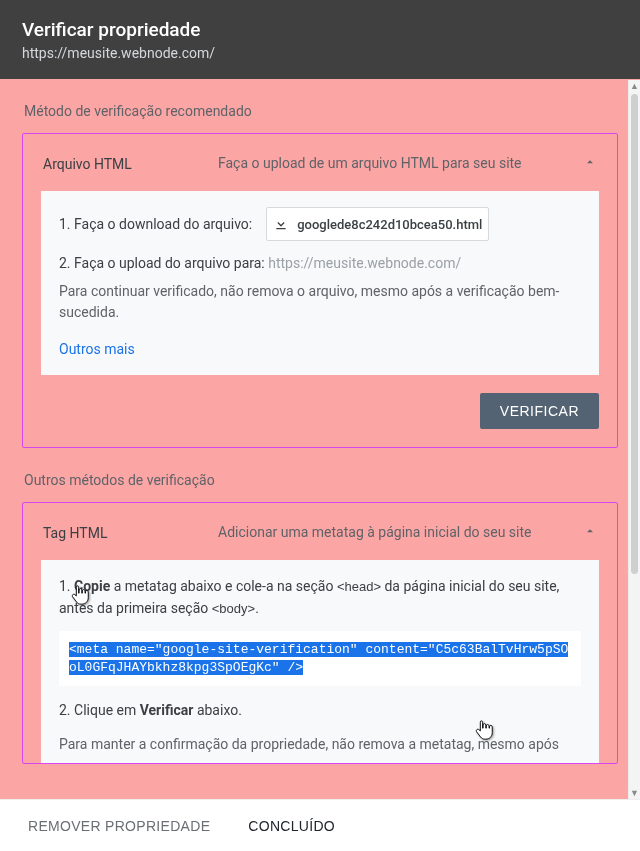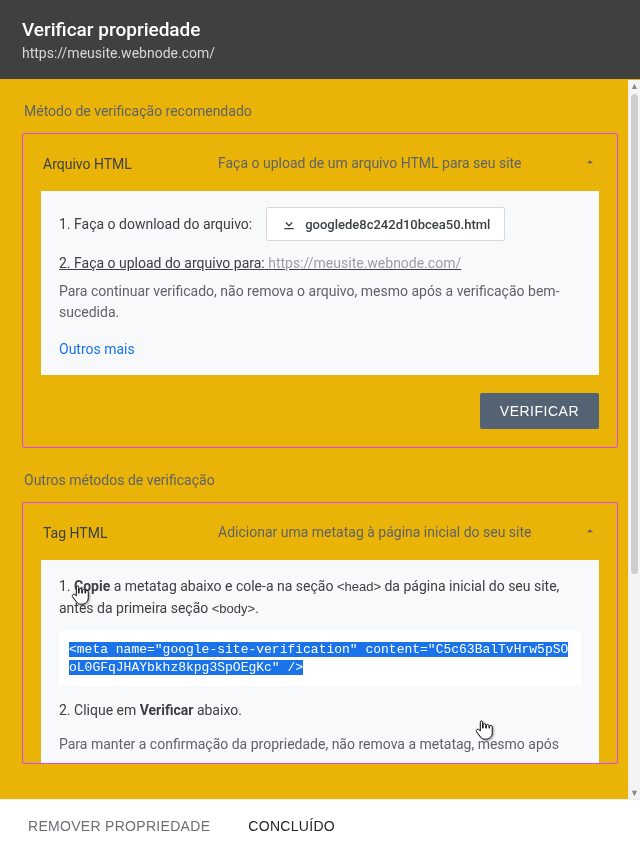--- a/index.html
+++ b/index.html
@@ -1,31 +1,31 @@
 <!DOCTYPE html>
 <html><head>
 <meta charset="utf-8">
 <style>
   * { box-sizing: border-box; margin: 0; padding: 0; }
   html, body { width: 640px; height: 851px; font-family: Roboto, "Helvetica Neue", Arial, sans-serif; background: #fff; color: #202124; }
   .root { width: 640px; height: 851px; display: flex; flex-direction: column; position: relative; }
   .header { background: #404040; color: #fff; padding: 18px 22px 18px 22px; }
   .header h1 { font-size: 19px; font-weight: 500; margin-bottom: 4px; }
   .header .subtitle { font-size: 14px; color: #d4d7db; }
-  .scroll-area { flex: 1; overflow-y: auto; padding: 0 22px 20px 22px; background: #eab308; }
+  .scroll-area { flex: 1; overflow-y: auto; padding: 0 22px 20px 22px; background: #fca5a5; }
   .section-heading { color: #5f6368; font-size: 14px; padding: 24px 2px 14px 2px; }
   .card { border: 1px solid #d946ef; border-radius: 2px; }
   .card-header { display: flex; align-items: center; padding: 20px 20px 18px 20px; cursor: pointer; }
   .card-header .title { font-size: 14px; color: #3c4043; width: 175px; flex: 0 0 175px; }
   .card-header .desc { font-size: 14px; color: #5f6368; flex: 1; padding-right: 10px; line-height: 1.3; }
   .card-header .chev { flex: 0 0 20px; color: #5f6368; text-align: right; }
   .card-body { background: #f8f9fa; margin: 0 18px 18px 18px; padding: 16px 18px 18px 18px; font-size: 14px; color: #3c4043; }
   .row { display: flex; align-items: center; margin-bottom: 14px; flex-wrap: wrap; }
   .row .num-text { color: #3c4043; }
-  .dl-btn { display: inline-flex; align-items: center; background: #fff; border: 1px solid #d7d9db; padding: 8px 14px; margin-left: 14px; font-size: 13px; font-weight: 500; color: #3c4043; cursor: pointer; border-radius: 2px; justify-content: center; }
+  .dl-btn { display: inline-flex; align-items: center; background: #fff; border: 1px solid #d7d9db; padding: 8px 6px; margin-left: 14px; font-size: 13px; font-weight: 500; color: #3c4043; cursor: pointer; border-radius: 2px; justify-content: center; }
   .dl-btn svg { margin-right: 8px; }
   .muted-link { color: #9aa0a6; }
   .note { color: #5f6368; line-height: 1.5; margin-top: 4px; }
   .learn-more { display: inline-block; margin-top: 18px; color: #1a73e8; font-size: 14px; cursor: pointer; }
   .verify-row { display: flex; justify-content: flex-end; padding: 0 18px 18px 0; }
   .verify-btn { background: #546373; color: #fff; border: none; padding: 10px 20px; font-size: 14px; font-weight: 500; letter-spacing: .5px; border-radius: 2px; cursor: pointer; }
   .instr { line-height: 1.55; margin-bottom: 12px; }
   .instr .step-bold { font-weight: 700; }
   .code-tag { font-family: Liberation Sans, sans-serif; font-size: 13px; }
   .meta-box { background: #fff; padding: 10px 10px; margin: 6px 0 14px 0; font-family: "Courier New", monospace; font-size: 13px; line-height: 1.35; word-break: break-all; }
@@ -66,21 +66,21 @@
       <div class="card-body">
         <div class="row">
           <span class="num-text">1. Faça o download do arquivo:</span>
           <span class="dl-btn">
             <svg width="16" height="16" viewBox="0 0 24 24">
                 <path fill="#3c4043" d="M5 20h14v-2H5v2zM12 2L12 13l-4-4-1.4 1.4L12 16l5.4-5.6L16 9l-4 4V2z"></path>
               </svg>
             <span>googlede8c242d10bcea50.html</span>
           </span>
         </div>
-        <div class="row" style="margin-bottom:10px;text-decoration:underline;">
+        <div class="row" style="margin-bottom:10px;">
           <span>2. Faça o upload do arquivo para:</span>&nbsp;
           <span class="muted-link">https://meusite.webnode.com/</span>
         </div>
         <div class="note">Para continuar verificado, não remova o arquivo, mesmo após a verificação bem-sucedida.</div>
         <a class="learn-more">Outros mais</a>
       </div>
       <div class="verify-row">
         <button class="verify-btn">VERIFICAR</button>
       </div>
     </div>

